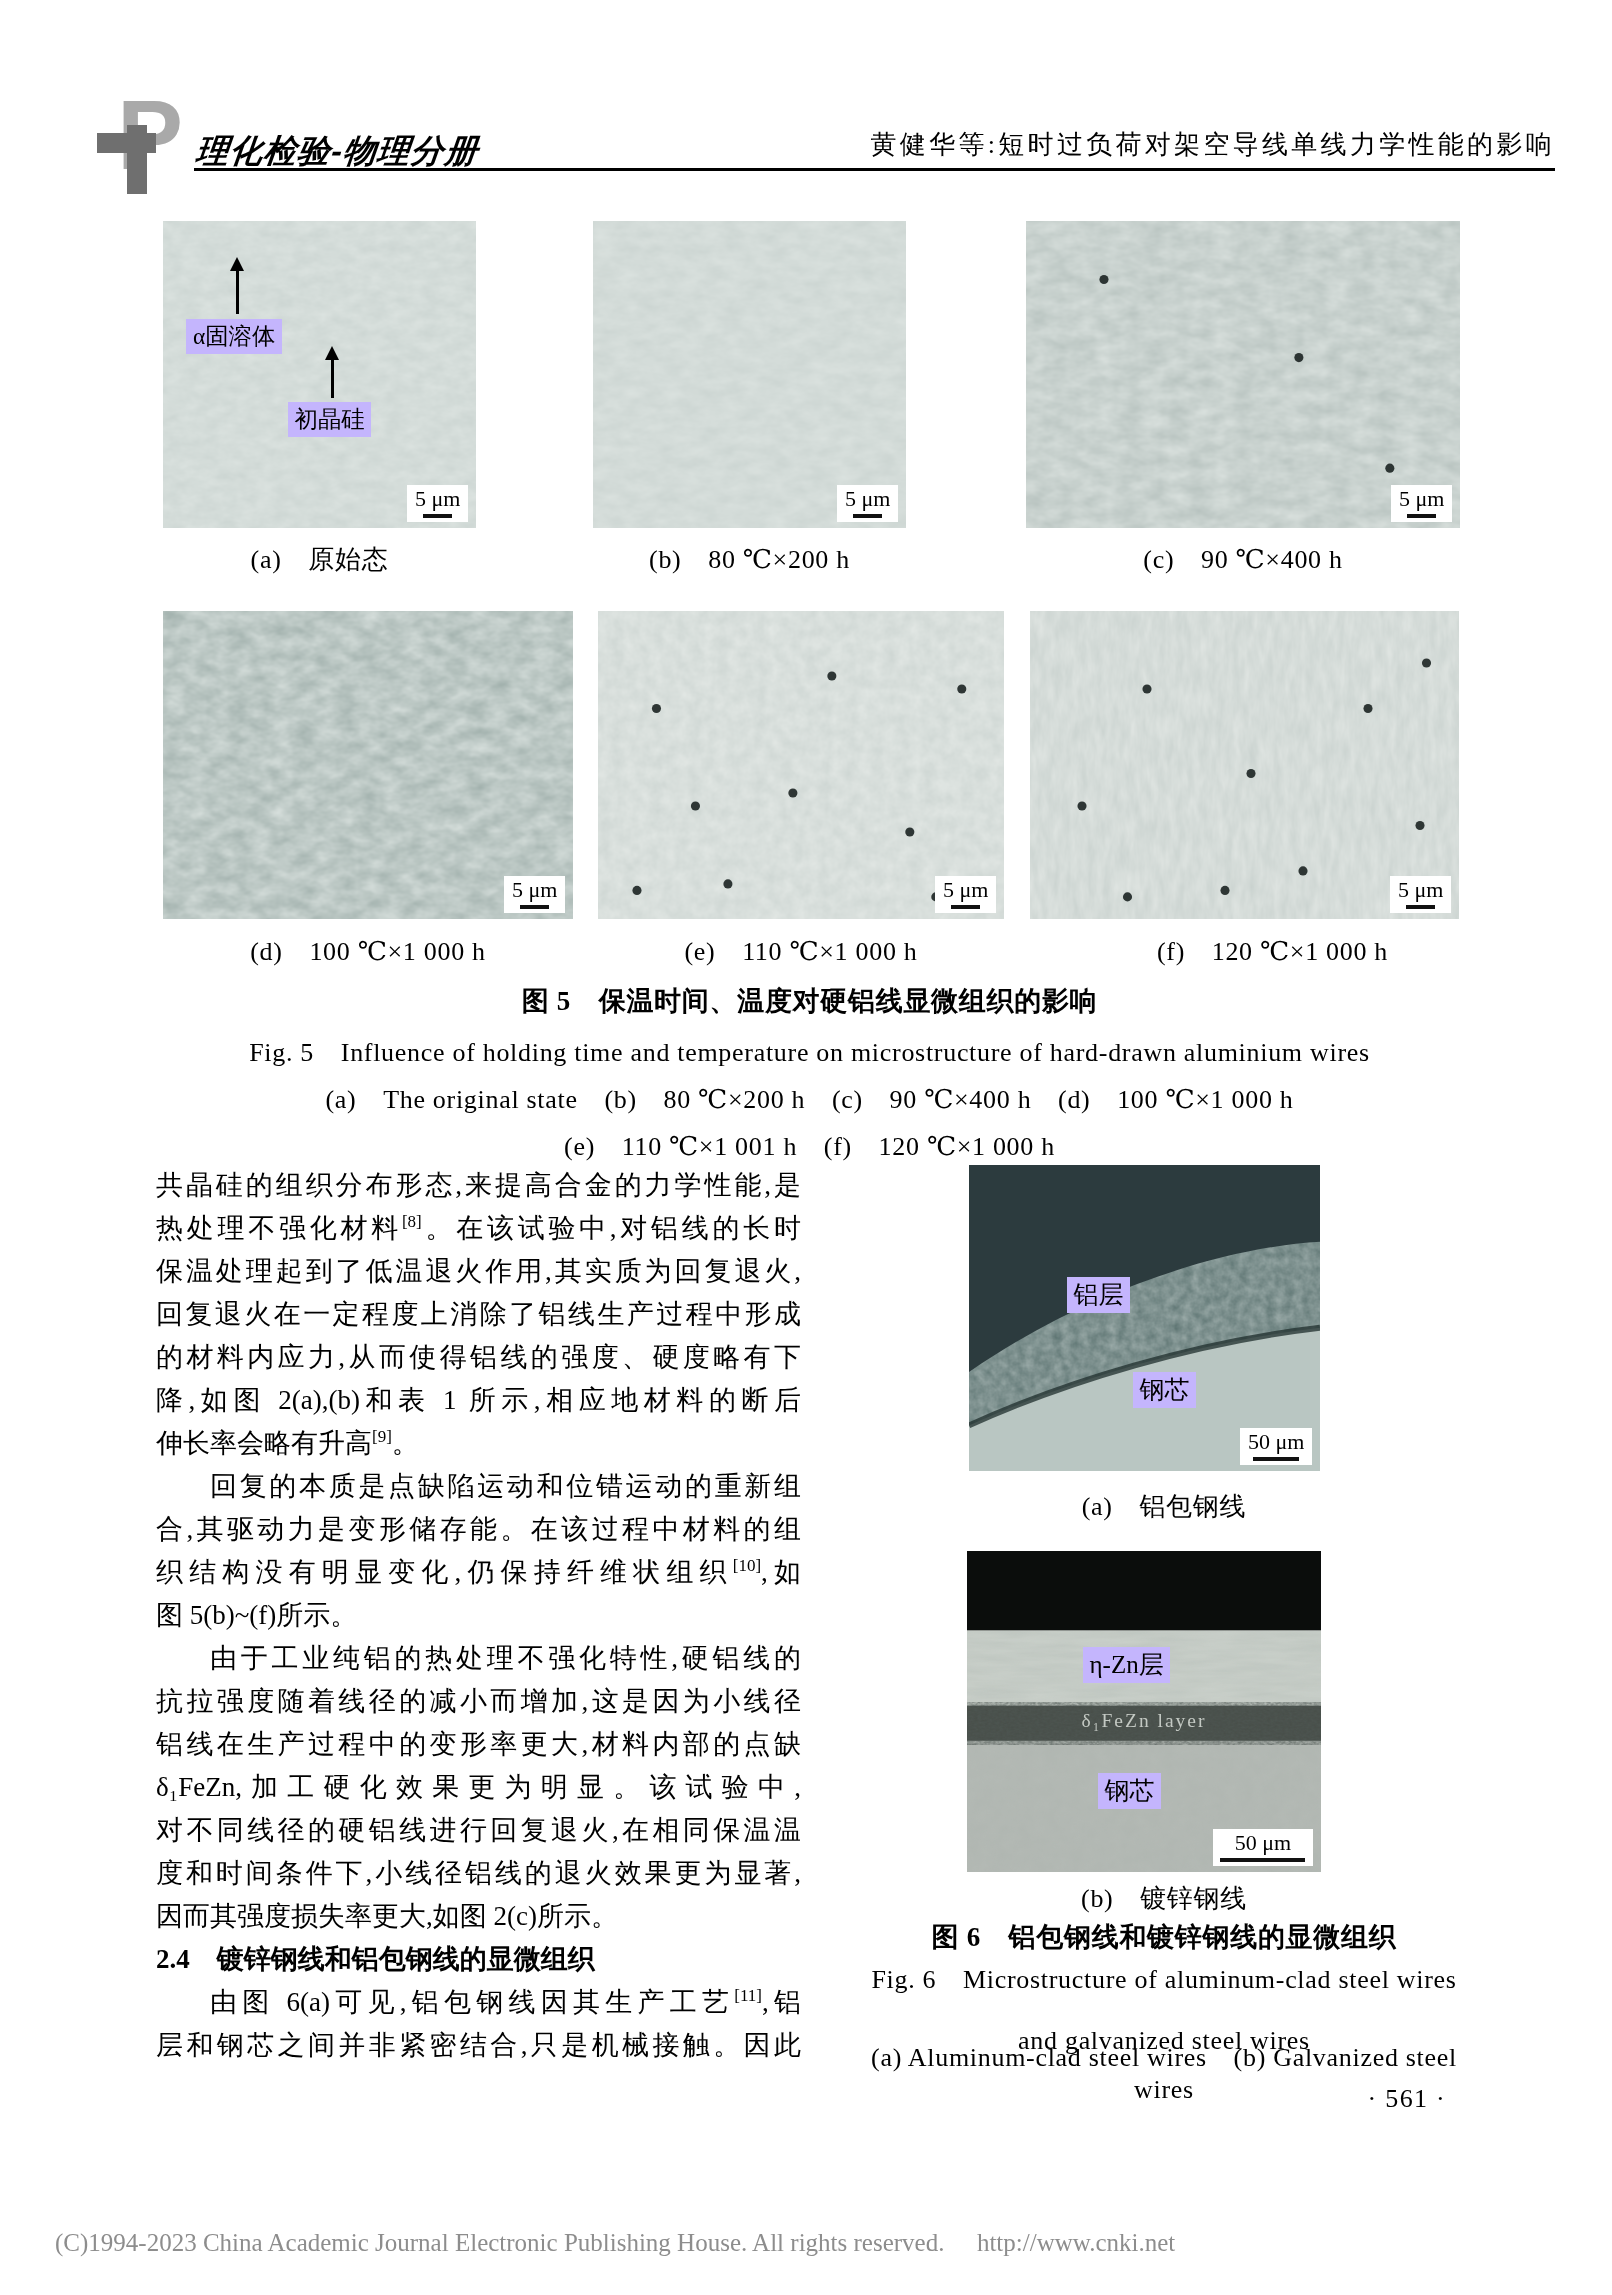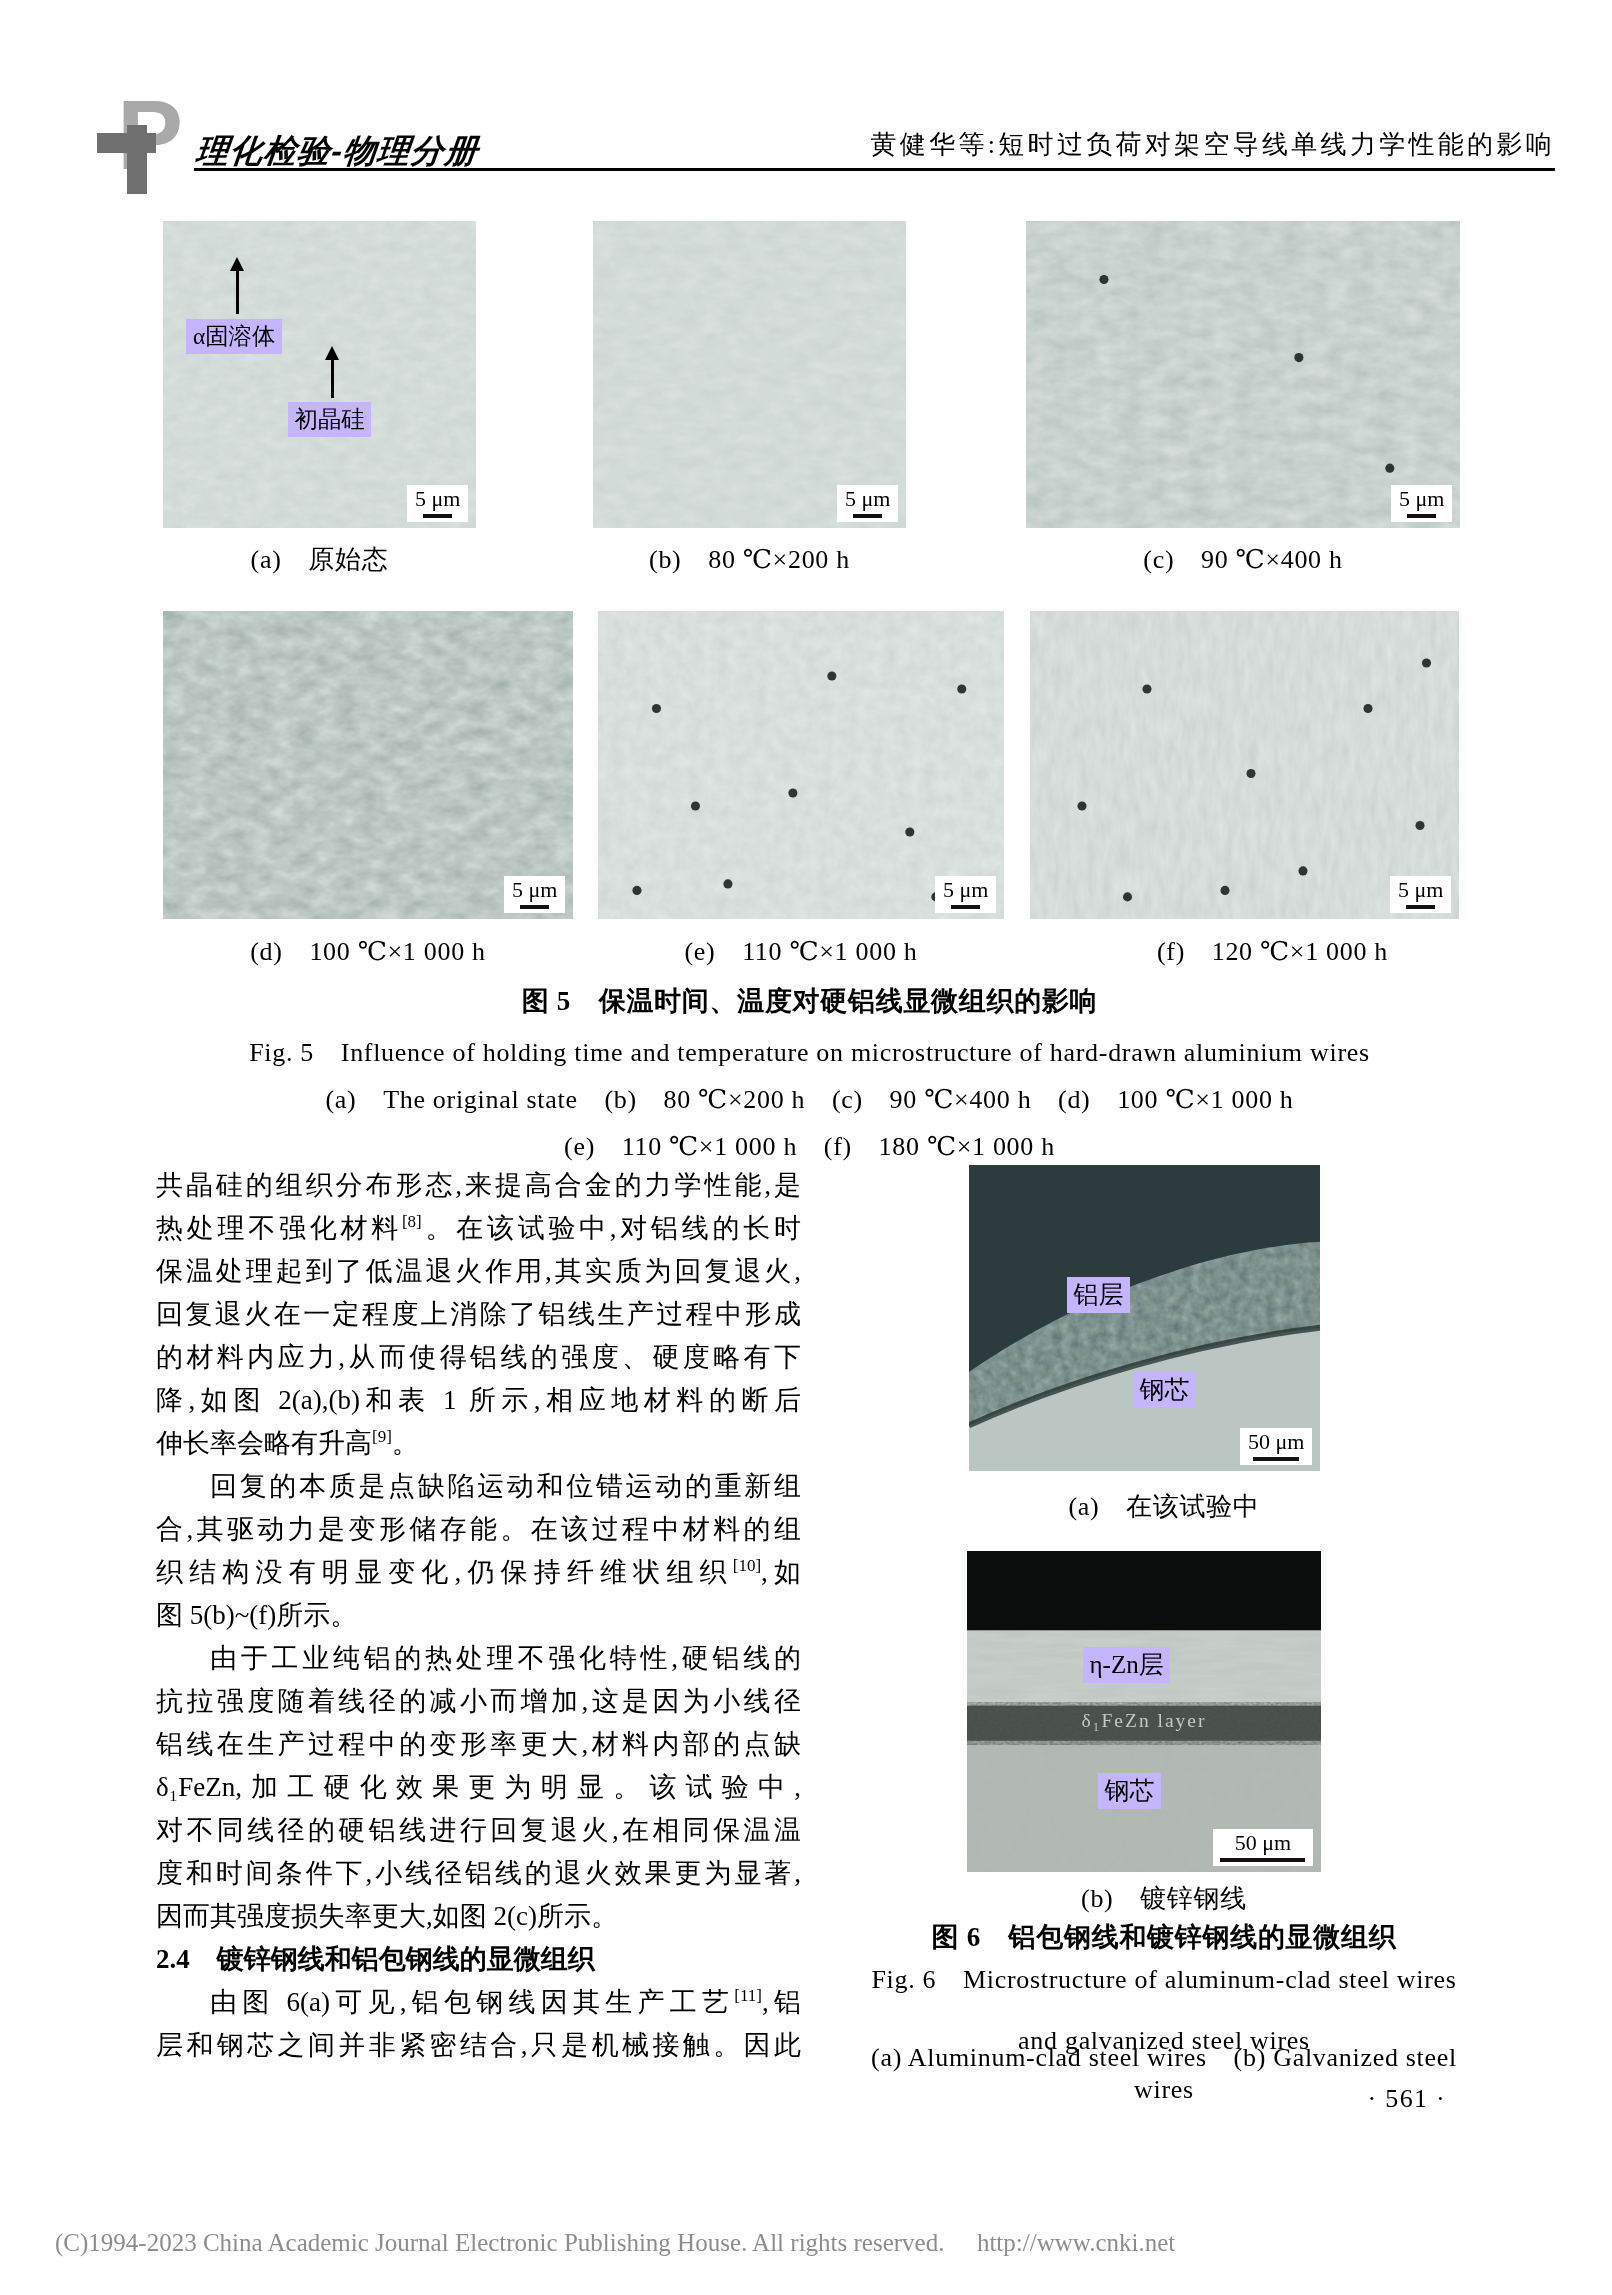--- a/index.html
+++ b/index.html
@@ -176,21 +176,21 @@
   <div class="cap" style="left:163px;top:542px;width:313px;">(a)　原始态</div>
   <div class="cap" style="left:593px;top:542px;width:313px;">(b)　80 ℃×200 h</div>
   <div class="cap" style="left:1026px;top:542px;width:434px;">(c)　90 ℃×400 h</div>
   <div class="cap" style="left:163px;top:934px;width:410px;">(d)　100 ℃×1 000 h</div>
   <div class="cap" style="left:598px;top:934px;width:406px;">(e)　110 ℃×1 000 h</div>
   <div class="cap" style="left:1058px;top:934px;width:429px;">(f)　120 ℃×1 000 h</div>
 
   <div class="cap cn" style="left:156px;top:983px;width:1307px;">图 5　保温时间、温度对硬铝线显微组织的影响</div>
   <div class="cap" style="left:156px;top:1035px;width:1307px;">Fig. 5　Influence of holding time and temperature on microstructure of hard-drawn aluminium wires</div>
   <div class="cap" style="left:156px;top:1082px;width:1307px;">(a)　The original state　(b)　80 ℃×200 h　(c)　90 ℃×400 h　(d)　100 ℃×1 000 h</div>
-  <div class="cap" style="left:156px;top:1129px;width:1307px;">(e)　110 ℃×1 000 h　(f)　180 ℃×1 000 h</div>
+  <div class="cap" style="left:156px;top:1129px;width:1307px;">(e)　110 ℃×1 001 h　(f)　120 ℃×1 000 h</div>
 
   <div class="col" style="left:156px;top:1164px;width:645px;">
 
   <div class="body-line">共晶硅的组织分布形态,来提高合金的力学性能,是</div>
       <div class="body-line">热处理不强化材料<sup>[8]</sup>。在该试验中,对铝线的长时</div>
       <div class="body-line">保温处理起到了低温退火作用,其实质为回复退火,</div>
       <div class="body-line">回复退火在一定程度上消除了铝线生产过程中形成</div>
       <div class="body-line">的材料内应力,从而使得铝线的强度、硬度略有下</div>
       <div class="body-line">降,如图 2(a),(b)和表 1 所示,相应地材料的断后</div>
       <div class="body-line end">伸长率会略有升高<sup>[9]</sup>。</div>
@@ -221,21 +221,21 @@
       <rect width="540" height="470" fill="#5d7472"></rect>
       <rect width="540" height="470" filter="url(#fa1)" opacity="0.5"></rect>
       <path d="M0,0 H540 V118 C390,126 175,196 0,318 Z" fill="#2c3b3e"></path>
       <path d="M0,470 V400 C150,332 350,272 540,250 V470 Z" fill="#b9c6c2"></path>
       <path d="M0,400 C150,332 350,272 540,250" stroke="#1f2e2c" stroke-width="9" fill="none" opacity="0.75"></path>
     </svg>
     <div class="anno" style="left:98px;top:112px;font-size:25px;">铝层</div>
     <div class="anno" style="left:164px;top:207px;font-size:25px;">钢芯</div>
     <div class="scale"><span>50 μm</span><div class="bar" style="width:46px;"></div></div>
   </div>
-  <div class="cap" style="left:839px;top:1489px;width:650px;">(a)　在该试验中</div>
+  <div class="cap" style="left:839px;top:1489px;width:650px;">(a)　铝包钢线</div>
 
   <div class="micro" style="left:967px;top:1551px;width:354px;height:321px;background:#b0b6b1;">
     <svg width="354" height="321" viewBox="0 0 544 494" preserveAspectRatio="none">
       <defs>
         <filter id="fb1">
             <feTurbulence type="fractalNoise" baseFrequency="0.012 0.09" numOctaves="3" seed="14"></feTurbulence>
           <feColorMatrix type="matrix" values="0 0 0 0 0.35  0 0 0 0 0.40  0 0 0 0 0.37  0 0 0 0.45 0"></feColorMatrix>
           </filter>
         <filter id="fb2">
             <feTurbulence type="fractalNoise" baseFrequency="0.18 0.3" numOctaves="2" seed="21"></feTurbulence>

